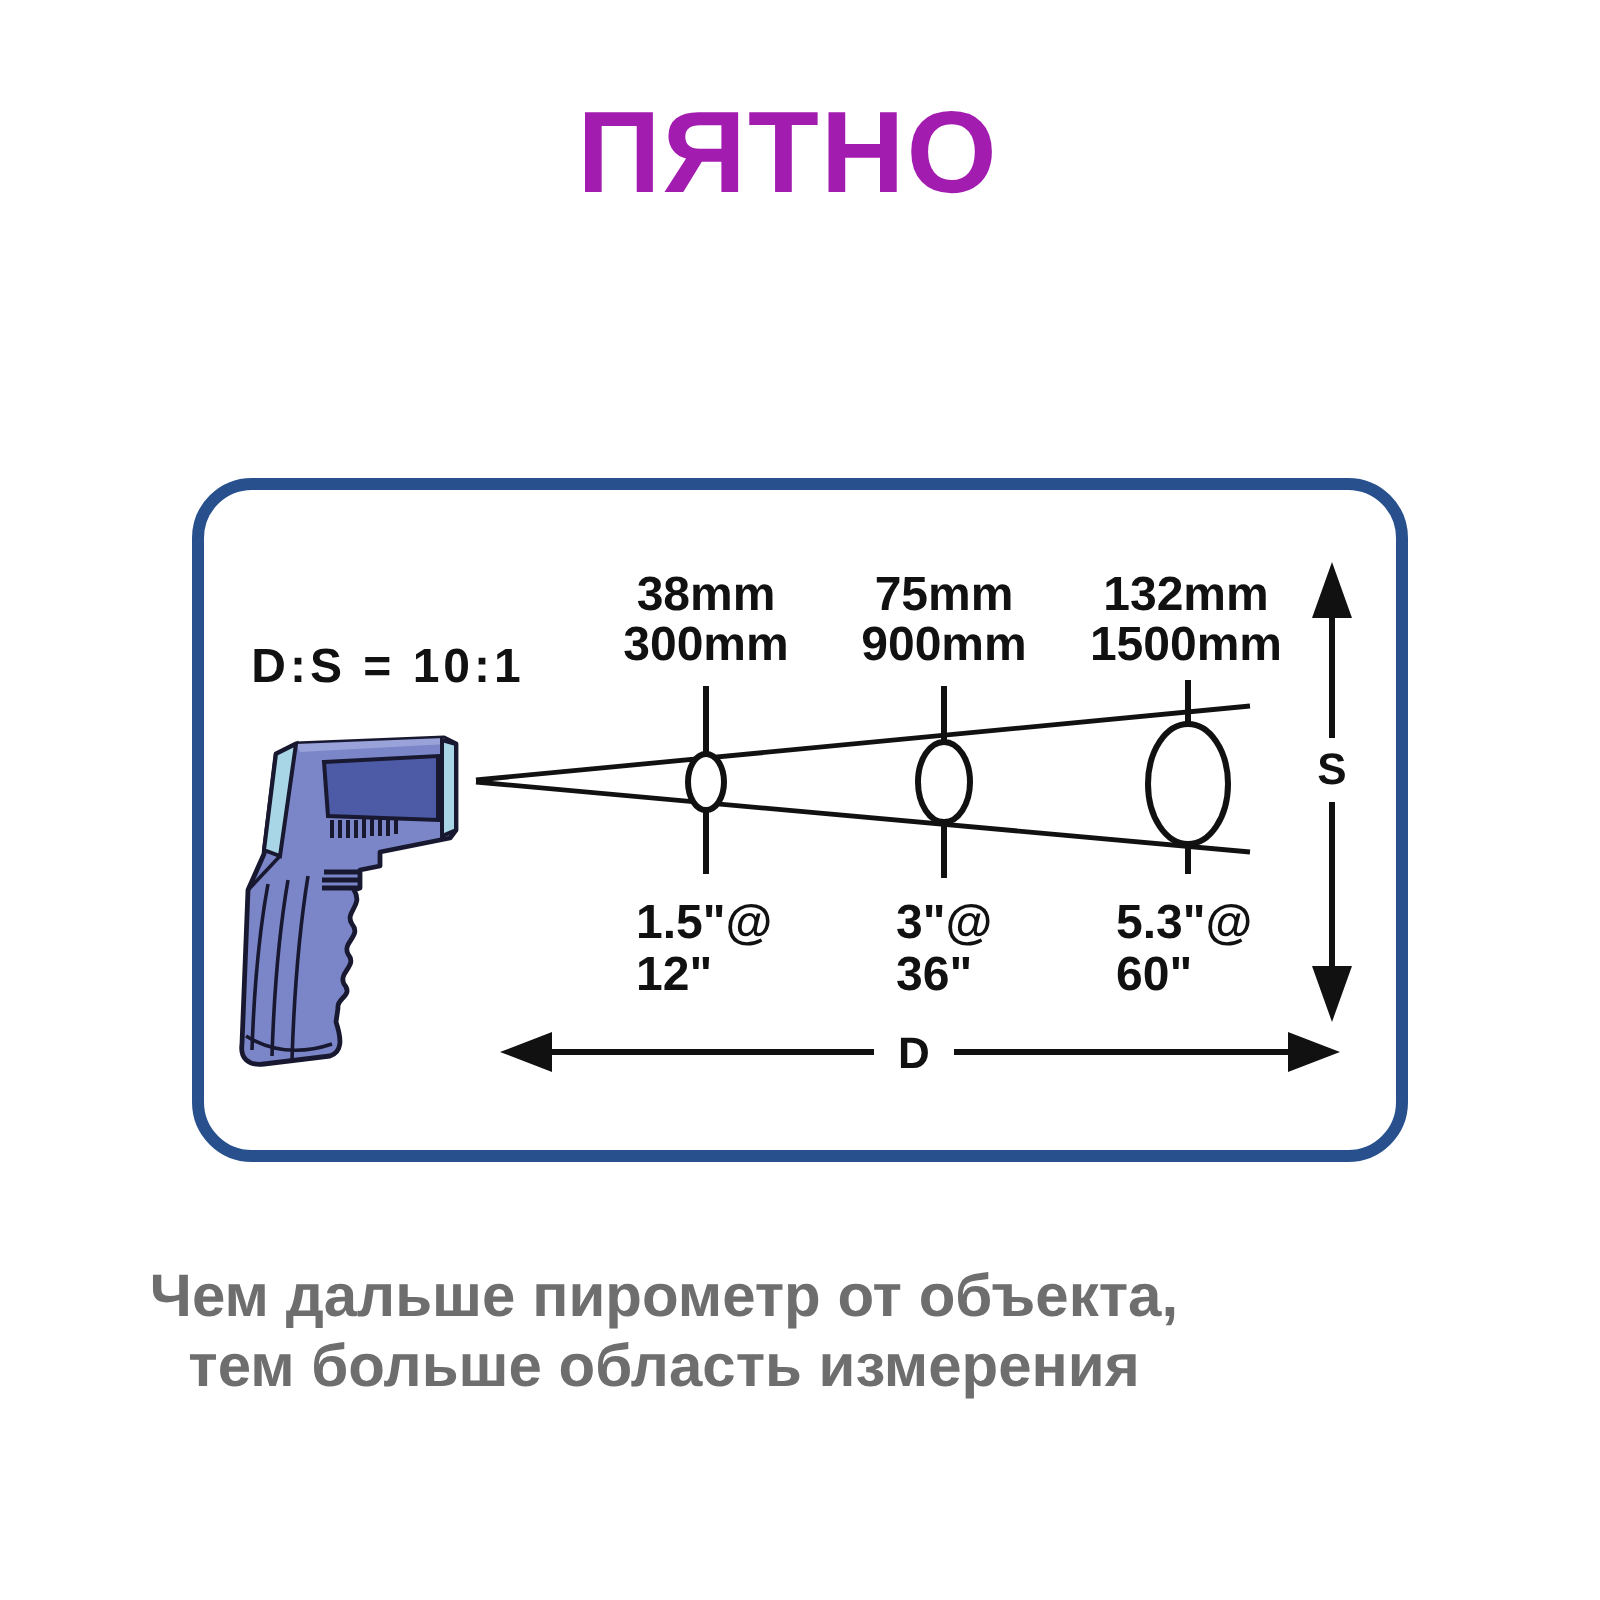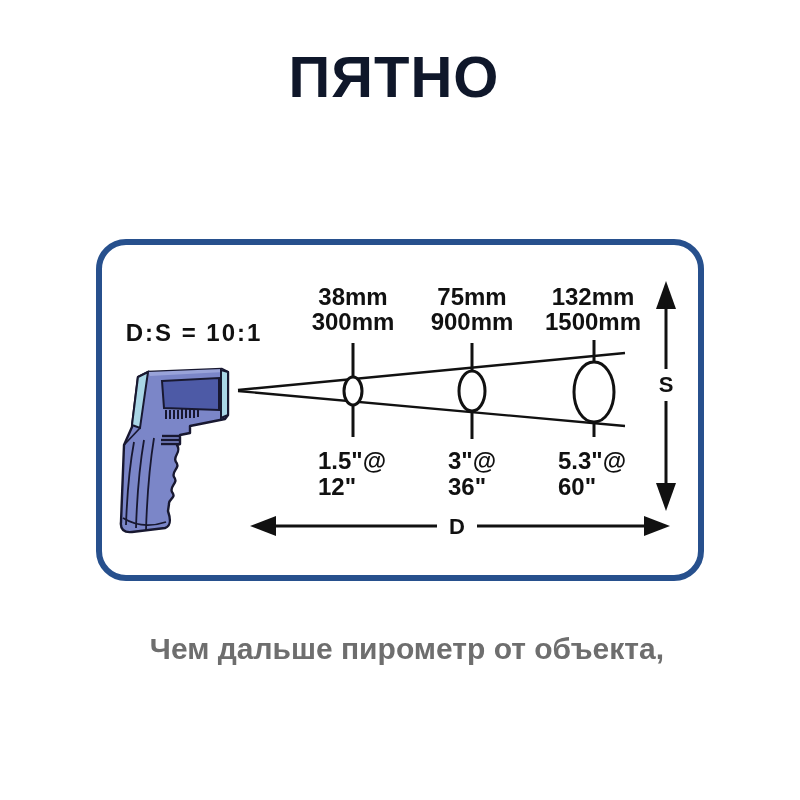--- a/index.html
+++ b/index.html
@@ -2,24 +2,24 @@
 <html><head>
 <meta charset="utf-8">
 <style>
   html,body{margin:0;padding:0;background:#ffffff;}
   .page{
     position:relative;width:800px;height:800px;background:#ffffff;overflow:hidden;
     font-family:"Liberation Sans","DejaVu Sans",sans-serif;
   }
   .title{
     position:absolute;top:46px;left:0;width:788px;text-align:center;
-    color:#0f172a;font-weight:bold;font-size:58px;line-height:1.06;letter-spacing:1px;
+    color:#a21caf;font-weight:bold;font-size:58px;line-height:1.06;letter-spacing:1px;
   }
   .caption{
-    position:absolute;top:632px;left:0;width:664px;text-align:right;
+    position:absolute;top:632px;left:0;width:664px;text-align:center;
     color:#6e6e6e;font-weight:bold;font-size:30px;line-height:1.16;
   }
   svg.diagram{position:absolute;left:96px;top:239px;width:608px;height:342px;}
   svg .dtext{fill:#111111;font-weight:bold;font-size:24px;font-family:"Liberation Sans","DejaVu Sans",sans-serif;}
   svg .ratio{font-size:24px;letter-spacing:2px;}
   svg .axis{font-size:22px;}
   svg .stroke{stroke:#111111;fill:none;}
   svg .fillb{fill:#111111;stroke:none;}
 </style>
 </head>
@@ -111,15 +111,16 @@
       <polygon class="fillb" points="154,287 180,277 180,297"></polygon>
       <line class="stroke" stroke-width="3" x1="174" y1="287" x2="341" y2="287"></line>
       <text class="dtext axis" x="361" y="295" text-anchor="middle">D</text>
       <line class="stroke" stroke-width="3" x1="381" y1="287" x2="550" y2="287"></line>
       <polygon class="fillb" points="574,287 548,277 548,297"></polygon>
     </g>
   </svg>
 
   <div class="caption">
     <div>Чем дальше пирометр от объекта,</div>
+    <div>тем больше область измерения</div>
   </div>
 
 </div>
 
 </body></html>

